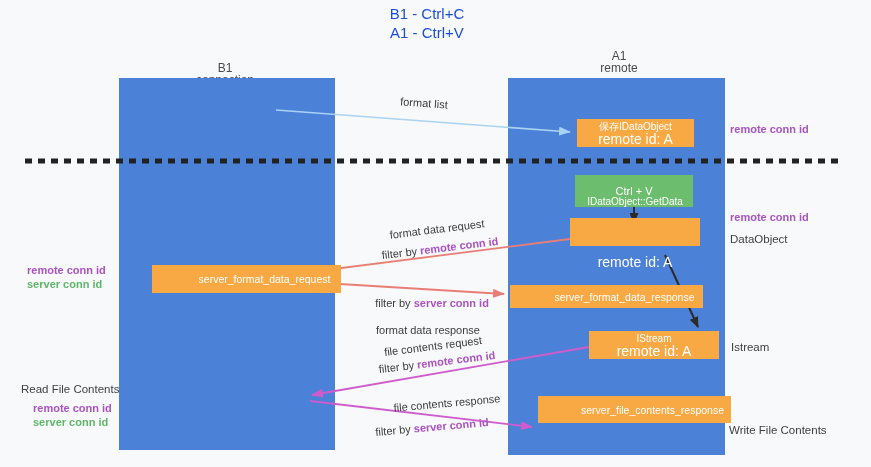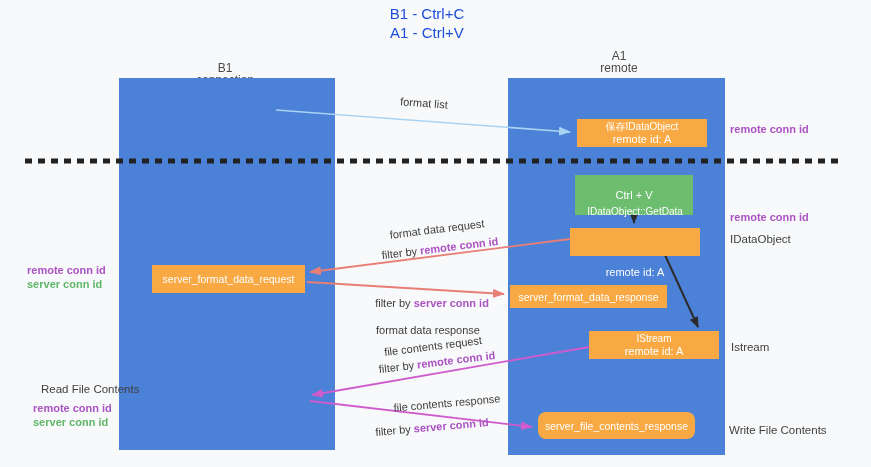--- a/index.html
+++ b/index.html
@@ -20,22 +20,22 @@
   .lane { position:absolute; background:#4c81d8; }
   .arrow-layer { position:absolute; left:0; top:0; pointer-events:none; }
   .node {
     position:absolute; display:flex; flex-direction:column;
     align-items:center; justify-content:center;
     color:#ffffff; text-align:center; white-space:nowrap;
   }
   .node.orange { background:#f8a944; }
   .node.green  { background:#6dbd6f; }
   .node .l1 { font-size:10px; line-height:12px; }
-  .node .l2 { font-size:11px; line-height:12px; }
-  .node.single { font-size:10.5px; }
+  .node .l2 { font-size:14px; line-height:12px; }
+  .node.single { font-size:10.5px;padding-left:36px; }
   .node.key { font-size:11px; }
   .arrow-label {
     position:absolute; white-space:nowrap;
     font-size:11px; color:#3c3c3c;
   }
   .side-label { position:absolute; white-space:nowrap; font-size:11px; }
   .t-purple { color:#ab53c3; font-weight:bold; }
   .t-green  { color:#5fb668; font-weight:bold; }
   .t-dark   { color:#3f3f3f; font-size:11.5px; }
 </style>
@@ -88,49 +88,49 @@
     <path d="M570,239 L310,272" stroke="#e87e76" stroke-width="1.8" fill="none" marker-end="url(#ah-salmon)"></path>
 
     <path d="M307,282 L504,294" stroke="#e87e76" stroke-width="1.8" fill="none" marker-end="url(#ah-salmon)"></path>
 
     <path d="M589,347 L312,395" stroke="#cf5ccc" stroke-width="1.8" fill="none" marker-end="url(#ah-magenta)"></path>
 
     <path d="M310,401 L532,427" stroke="#cf5ccc" stroke-width="1.8" fill="none" marker-end="url(#ah-magenta)"></path>
   </svg>
 
 
-  <div class="node orange" style="left:577px; top:119px; width:130px; height:28px;">
+  <div class="node orange" style="left:577px; top:119px; width:117px; height:28px;">
     <div class="l1">保存IDataObject</div>
     <div class="l2">remote id: A</div>
   </div>
 
-  <div class="node green key" style="left:575px; top:175px; width:118px; height:40px;">
+  <div class="node green key" style="left:575px; top:175px; width:118px; height:32px;">
     <span>Ctrl + V</span>
   </div>
 
-  <div class="node orange" style="left:570px; top:228px; width:130px; height:28px;gap:48px;">
+  <div class="node orange" style="left:570px; top:218px; width:130px; height:28px;gap:48px;">
     <div class="l1">IDataObject::GetData</div>
     <div class="l2">remote id: A</div>
   </div>
 
   <div class="node orange single" style="left:152px; top:265px; width:153px; height:28px;">
     <span>server_format_data_request</span>
   </div>
 
   <div class="node orange single" style="left:510px; top:285px; width:157px; height:23px;">
     <span>server_format_data_response</span>
   </div>
 
   <div class="node orange" style="left:589px; top:331px; width:130px; height:28px;">
     <div class="l1">IStream</div>
     <div class="l2">remote id: A</div>
   </div>
 
 
-  <div class="node orange single" style="left:538px; top:412px; width:157px; height:27px;border-radius:8px;">
+  <div class="node orange single" style="left:538px; top:396px; width:157px; height:27px;">
     <span>server_file_contents_response</span>
   </div>
 
   <div class="arrow-label" style="left:424px; top:103px; transform:translate(-50%,-50%) rotate(4deg);">format list</div>
 
   <div class="arrow-label" style="left:437px; top:229px; transform:translate(-50%,-50%) rotate(-7deg);">format data request</div>
   <div class="arrow-label" style="left:440px; top:248px; transform:translate(-50%,-50%) rotate(-7deg);">
     <span>filter by </span><span class="t-purple">remote conn id</span>
   </div>
 
@@ -144,23 +144,23 @@
     <span>filter by </span><span class="t-purple">remote conn id</span>
   </div>
 
   <div class="arrow-label" style="left:447px; top:403px; transform:translate(-50%,-50%) rotate(-5deg);">file contents response</div>
   <div class="arrow-label" style="left:432px; top:427px; transform:translate(-50%,-50%) rotate(-5deg);">
     <span>filter by </span><span class="t-purple">server conn id</span>
   </div>
 
   <div class="side-label t-purple" style="left:730px; top:123px;">remote conn id</div>
   <div class="side-label t-purple" style="left:730px; top:211px;">remote conn id</div>
-  <div class="side-label t-dark" style="left:730px; top:233px;">IDataObject</div>
+  <div class="side-label t-dark" style="left:730px; top:233px;">DataObject</div>
   <div class="side-label t-dark" style="left:731px; top:341px;">Istream</div>
   <div class="side-label t-dark" style="left:729px; top:424px;">Write File Contents</div>
 
   <div class="side-label t-purple" style="left:27px; top:264px;">remote conn id</div>
   <div class="side-label t-green" style="left:27px; top:278px;">server conn id</div>
-  <div class="side-label t-dark" style="left:41px; top:383px;">Read File Contents</div>
+  <div class="side-label t-dark" style="left:21px; top:383px;">Read File Contents</div>
   <div class="side-label t-purple" style="left:33px; top:402px;">remote conn id</div>
   <div class="side-label t-green" style="left:33px; top:416px;">server conn id</div>
 
 </div>
 
 </body></html>

